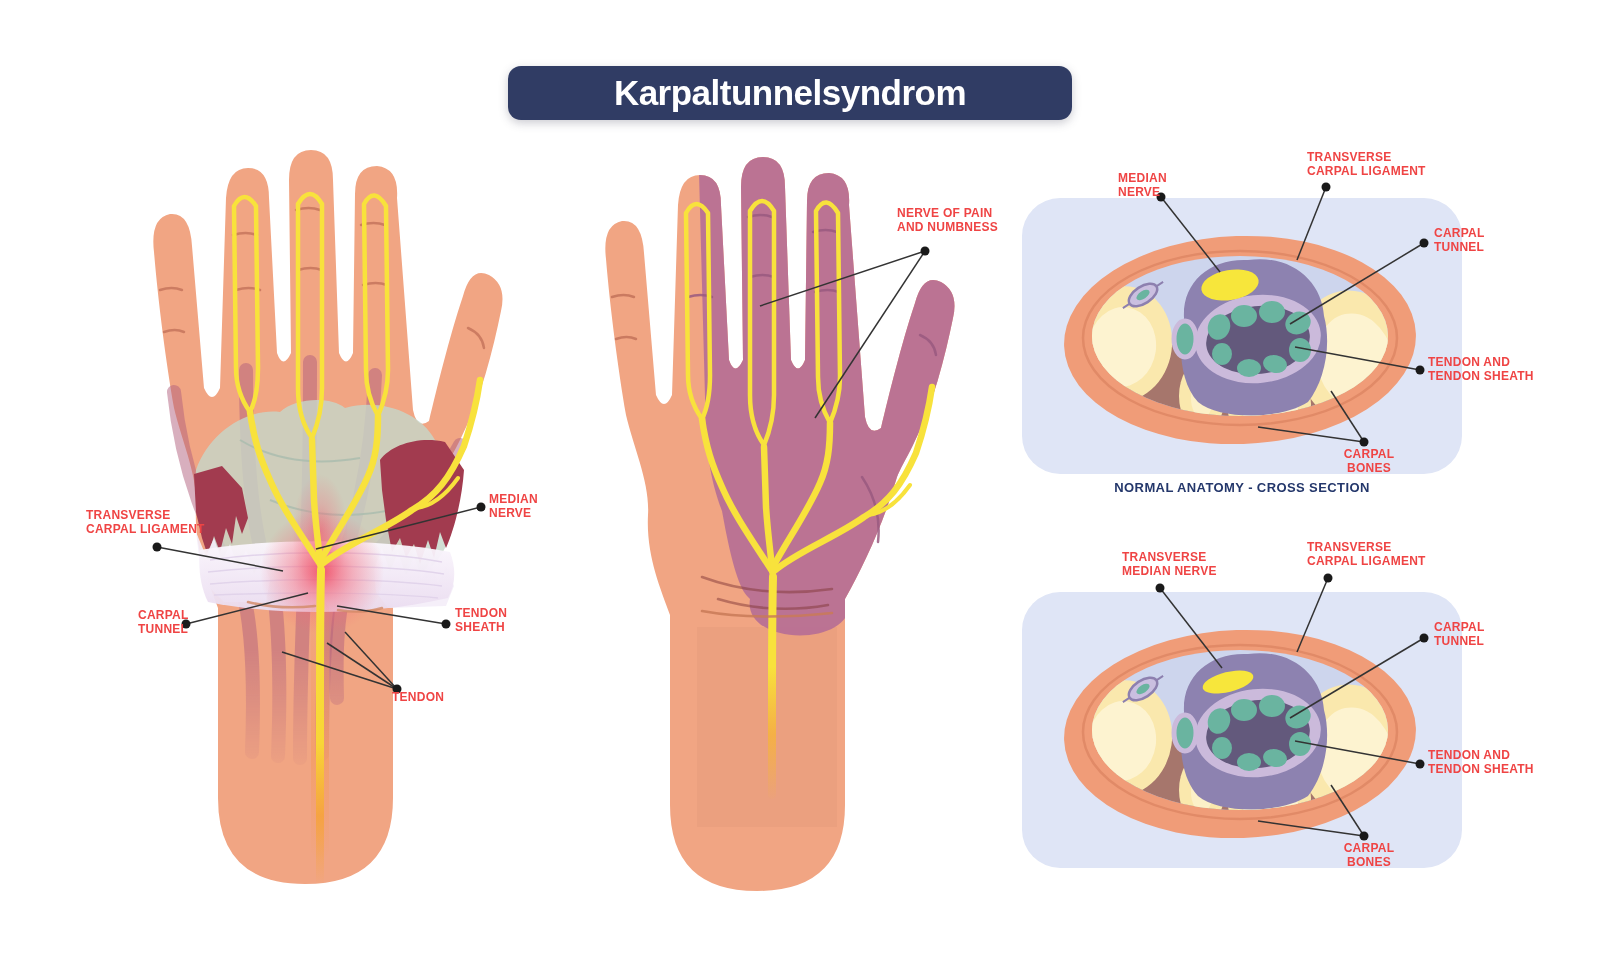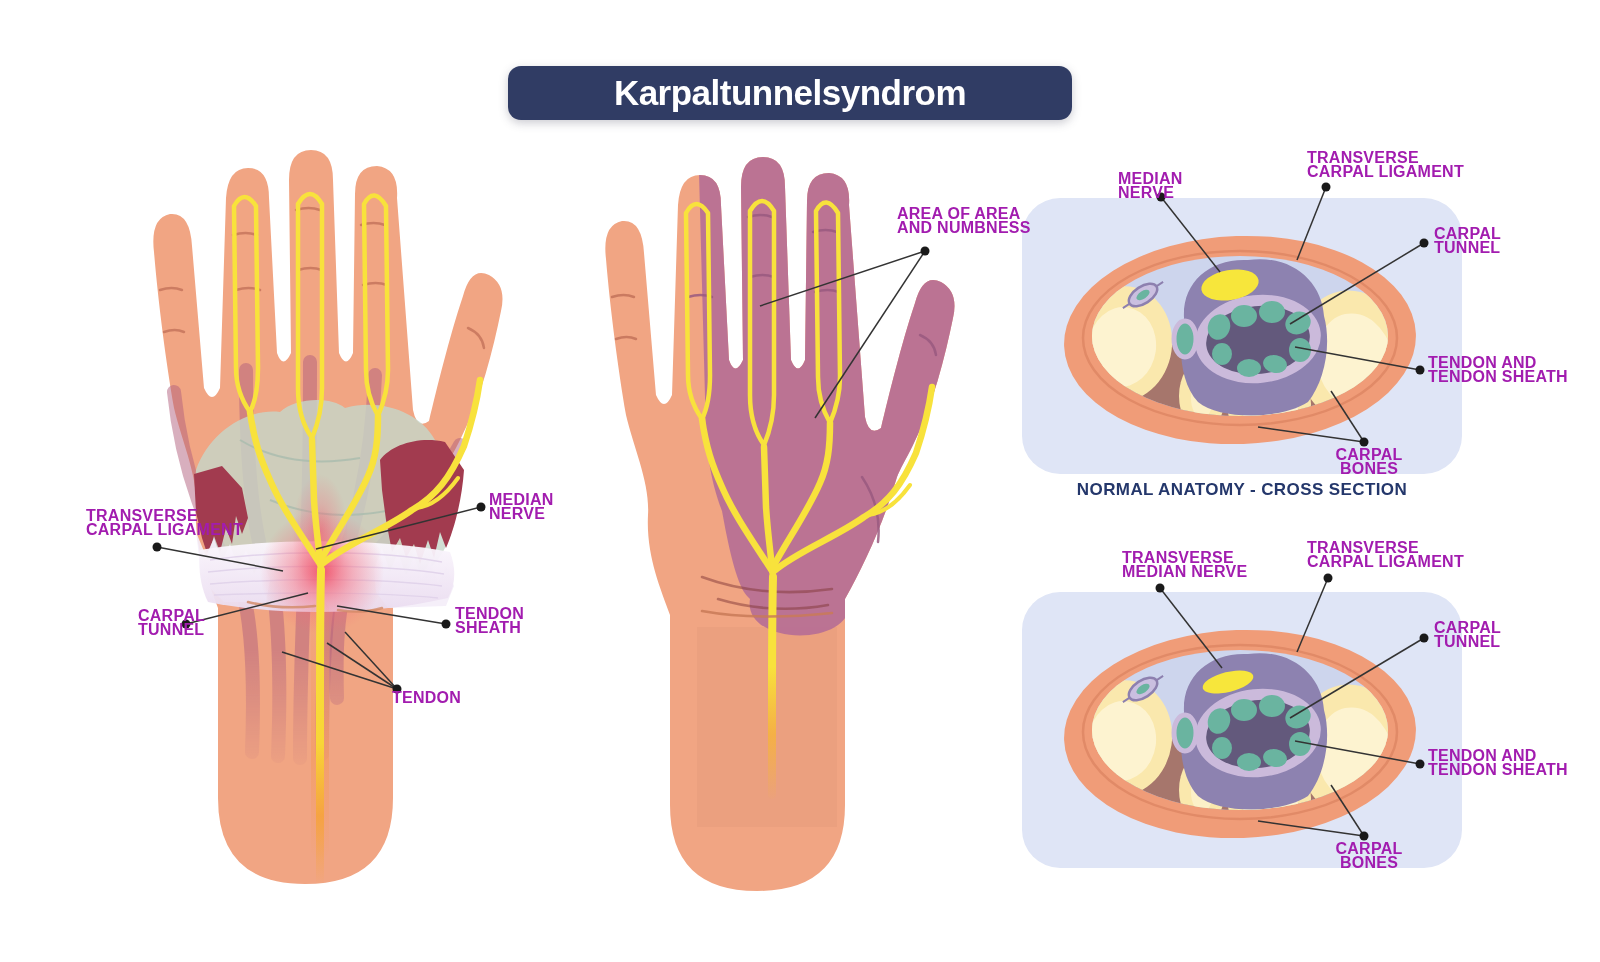--- a/index.html
+++ b/index.html
@@ -3,24 +3,24 @@
 <meta charset="utf-8">
 <style>
   html,body{margin:0;padding:0;background:#fff;}
   .canvas{position:relative;width:1600px;height:962px;background:#ffffff;overflow:hidden;
           font-family:"Liberation Sans",sans-serif;}
   .title-banner{position:absolute;left:508px;top:66px;width:564px;height:54px;
           background:#303c64;border-radius:13px;display:flex;align-items:center;justify-content:center;
           box-shadow:0 3px 10px rgba(70,70,90,.28);}
   .title-banner span{color:#ffffff;font-weight:700;font-size:35px;letter-spacing:-0.5px;
           font-family:"Liberation Sans",sans-serif;}
-  .lbl{position:absolute;font-weight:700;font-size:16px;line-height:13.5px;color:#a21caf;
+  .lbl{position:absolute;font-weight:700;font-size:12px;line-height:13.5px;color:#ef4444;
           white-space:pre-line;letter-spacing:.25px;}
   .lbl.center{transform:translateX(-50%);text-align:center;}
-  .caption{position:absolute;width:440px;text-align:center;font-weight:700;font-size:17px;
+  .caption{position:absolute;width:440px;text-align:center;font-weight:700;font-size:13px;
           color:#24376b;letter-spacing:.4px;}
   .panel{position:absolute;width:440px;height:276px;background:#dfe5f6;border-radius:38px;}
   .illus{position:absolute;}
   .overlay-lines{position:absolute;left:0;top:0;width:1600px;height:962px;pointer-events:none;}
 </style>
 </head>
 <body>
 
 <div class="canvas">
 
@@ -274,21 +274,21 @@
   <div class="lbl" style="left:86px;top:509px">TRANSVERSE
 CARPAL LIGAMENT</div>
   <div class="lbl" style="left:138px;top:609px">CARPAL
 TUNNEL</div>
   <div class="lbl" style="left:489px;top:493px">MEDIAN
 NERVE</div>
   <div class="lbl" style="left:455px;top:607px">TENDON
 SHEATH</div>
   <div class="lbl" style="left:392px;top:691px">TENDON</div>
 
-  <div class="lbl" style="left:897px;top:207px">AREA OF AREA
+  <div class="lbl" style="left:897px;top:207px">NERVE OF PAIN
 AND NUMBNESS</div>
 
   <div class="lbl" style="left:1118px;top:172px">MEDIAN
 NERVE</div>
   <div class="lbl" style="left:1307px;top:151px">TRANSVERSE
 CARPAL LIGAMENT</div>
   <div class="lbl" style="left:1434px;top:227px">CARPAL
 TUNNEL</div>
   <div class="lbl" style="left:1428px;top:356px">TENDON AND
 TENDON SHEATH</div>

